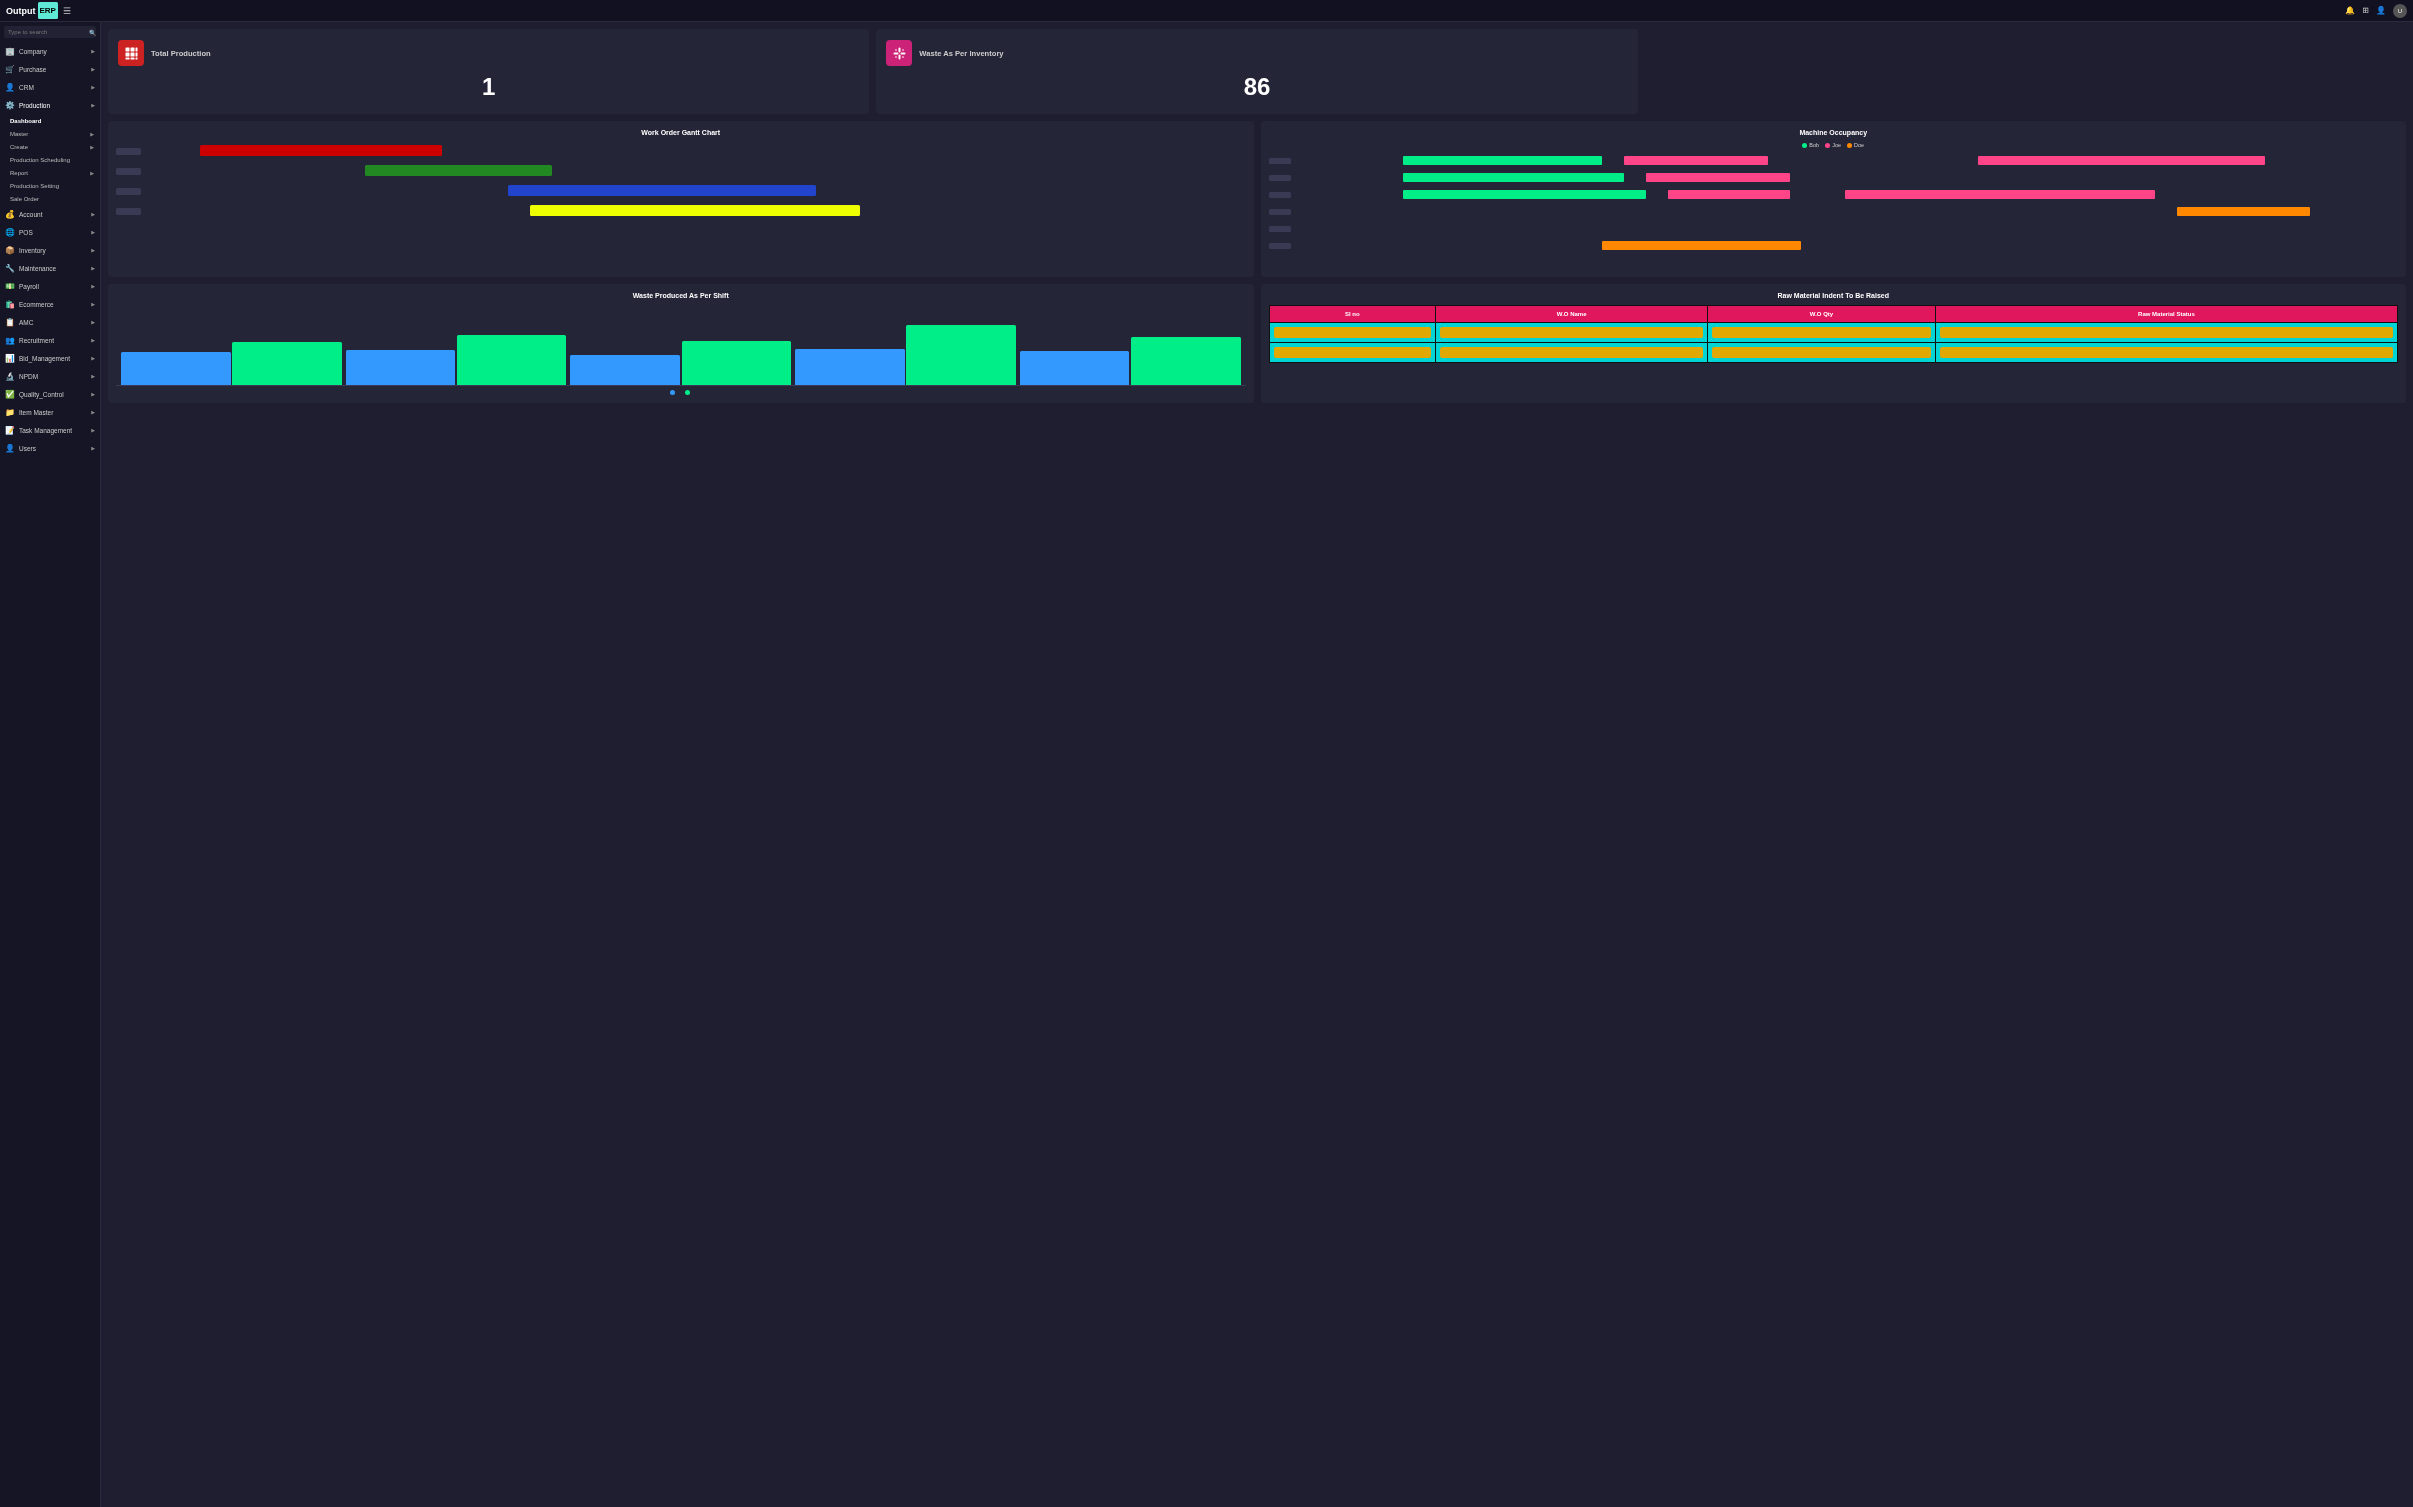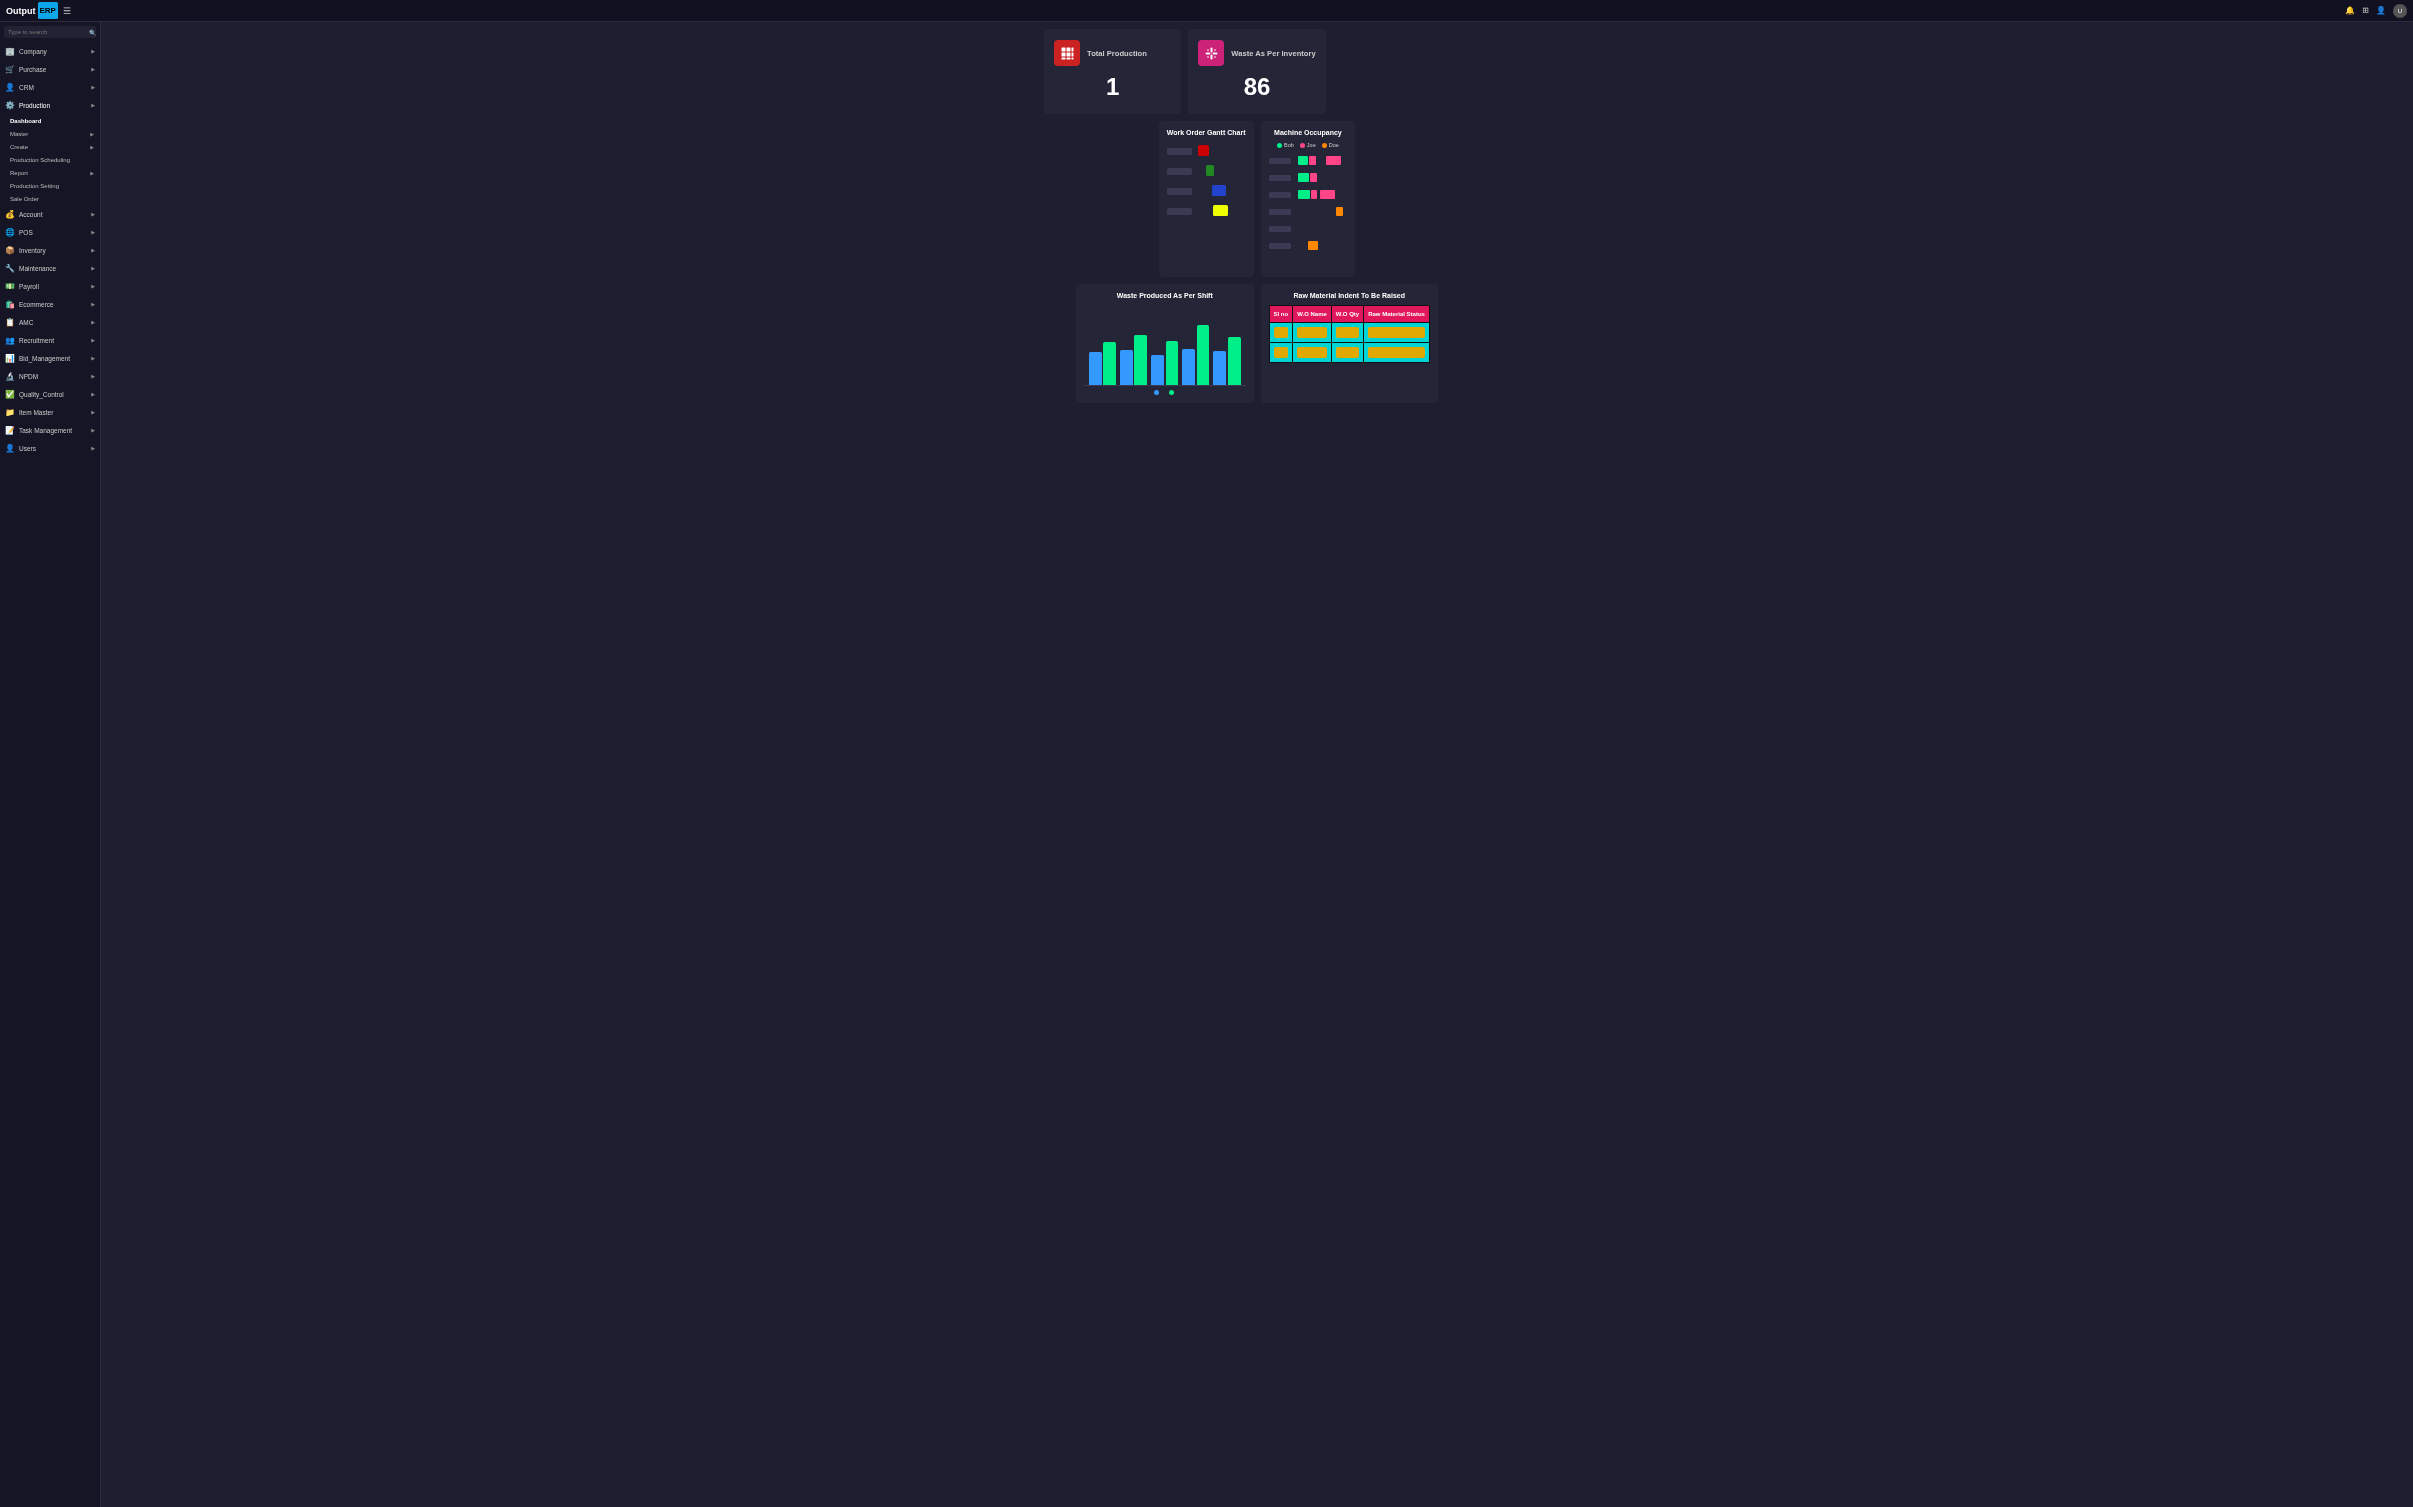--- a/index.html
+++ b/index.html
@@ -17,21 +17,21 @@
       border-bottom: 0.5px solid #2a2a3e;
     }
     .logo {
       display: flex;
       align-items: center;
       gap: 2px;
       font-size: 9px;
       font-weight: bold;
     }
     .logo-lasting { color: #fff; }
-    .logo-erp { background: #0ea5e9; color: #000; padding: 4px 2px; border-radius: 1.5px; font-size: 8px; }
+    .logo-erp { background: #5eead4; color: #000; padding: 4px 2px; border-radius: 1.5px; font-size: 8px; }
     .topnav-spacer { flex: 1; }
     .topnav-icons { display: flex; align-items: center; gap: 7px; }
     .topnav-icon { color: #ccc; cursor: pointer; font-size: 8px; }
     .avatar { width: 14px; height: 14px; border-radius: 50%; background: #555; display: flex; align-items: center; justify-content: center; font-size: 6px; }
 
     
     .layout { display: flex; flex: 1; overflow: hidden; }
 
     
     .sidebar {
@@ -88,21 +88,20 @@
 
     
     .main {
       flex: 1;
       overflow-y: auto;
       padding: 7px;
       display: flex;
       flex-direction: column;
       gap: 7px;
       background: #1e1e30;
-      align-items: center;
     }
 
     
     .stat-cards {
       display: grid;
       grid-template-columns: repeat(3, 1fr);
       gap: 7px;
     }
     .stat-card {
       background: #252538;

